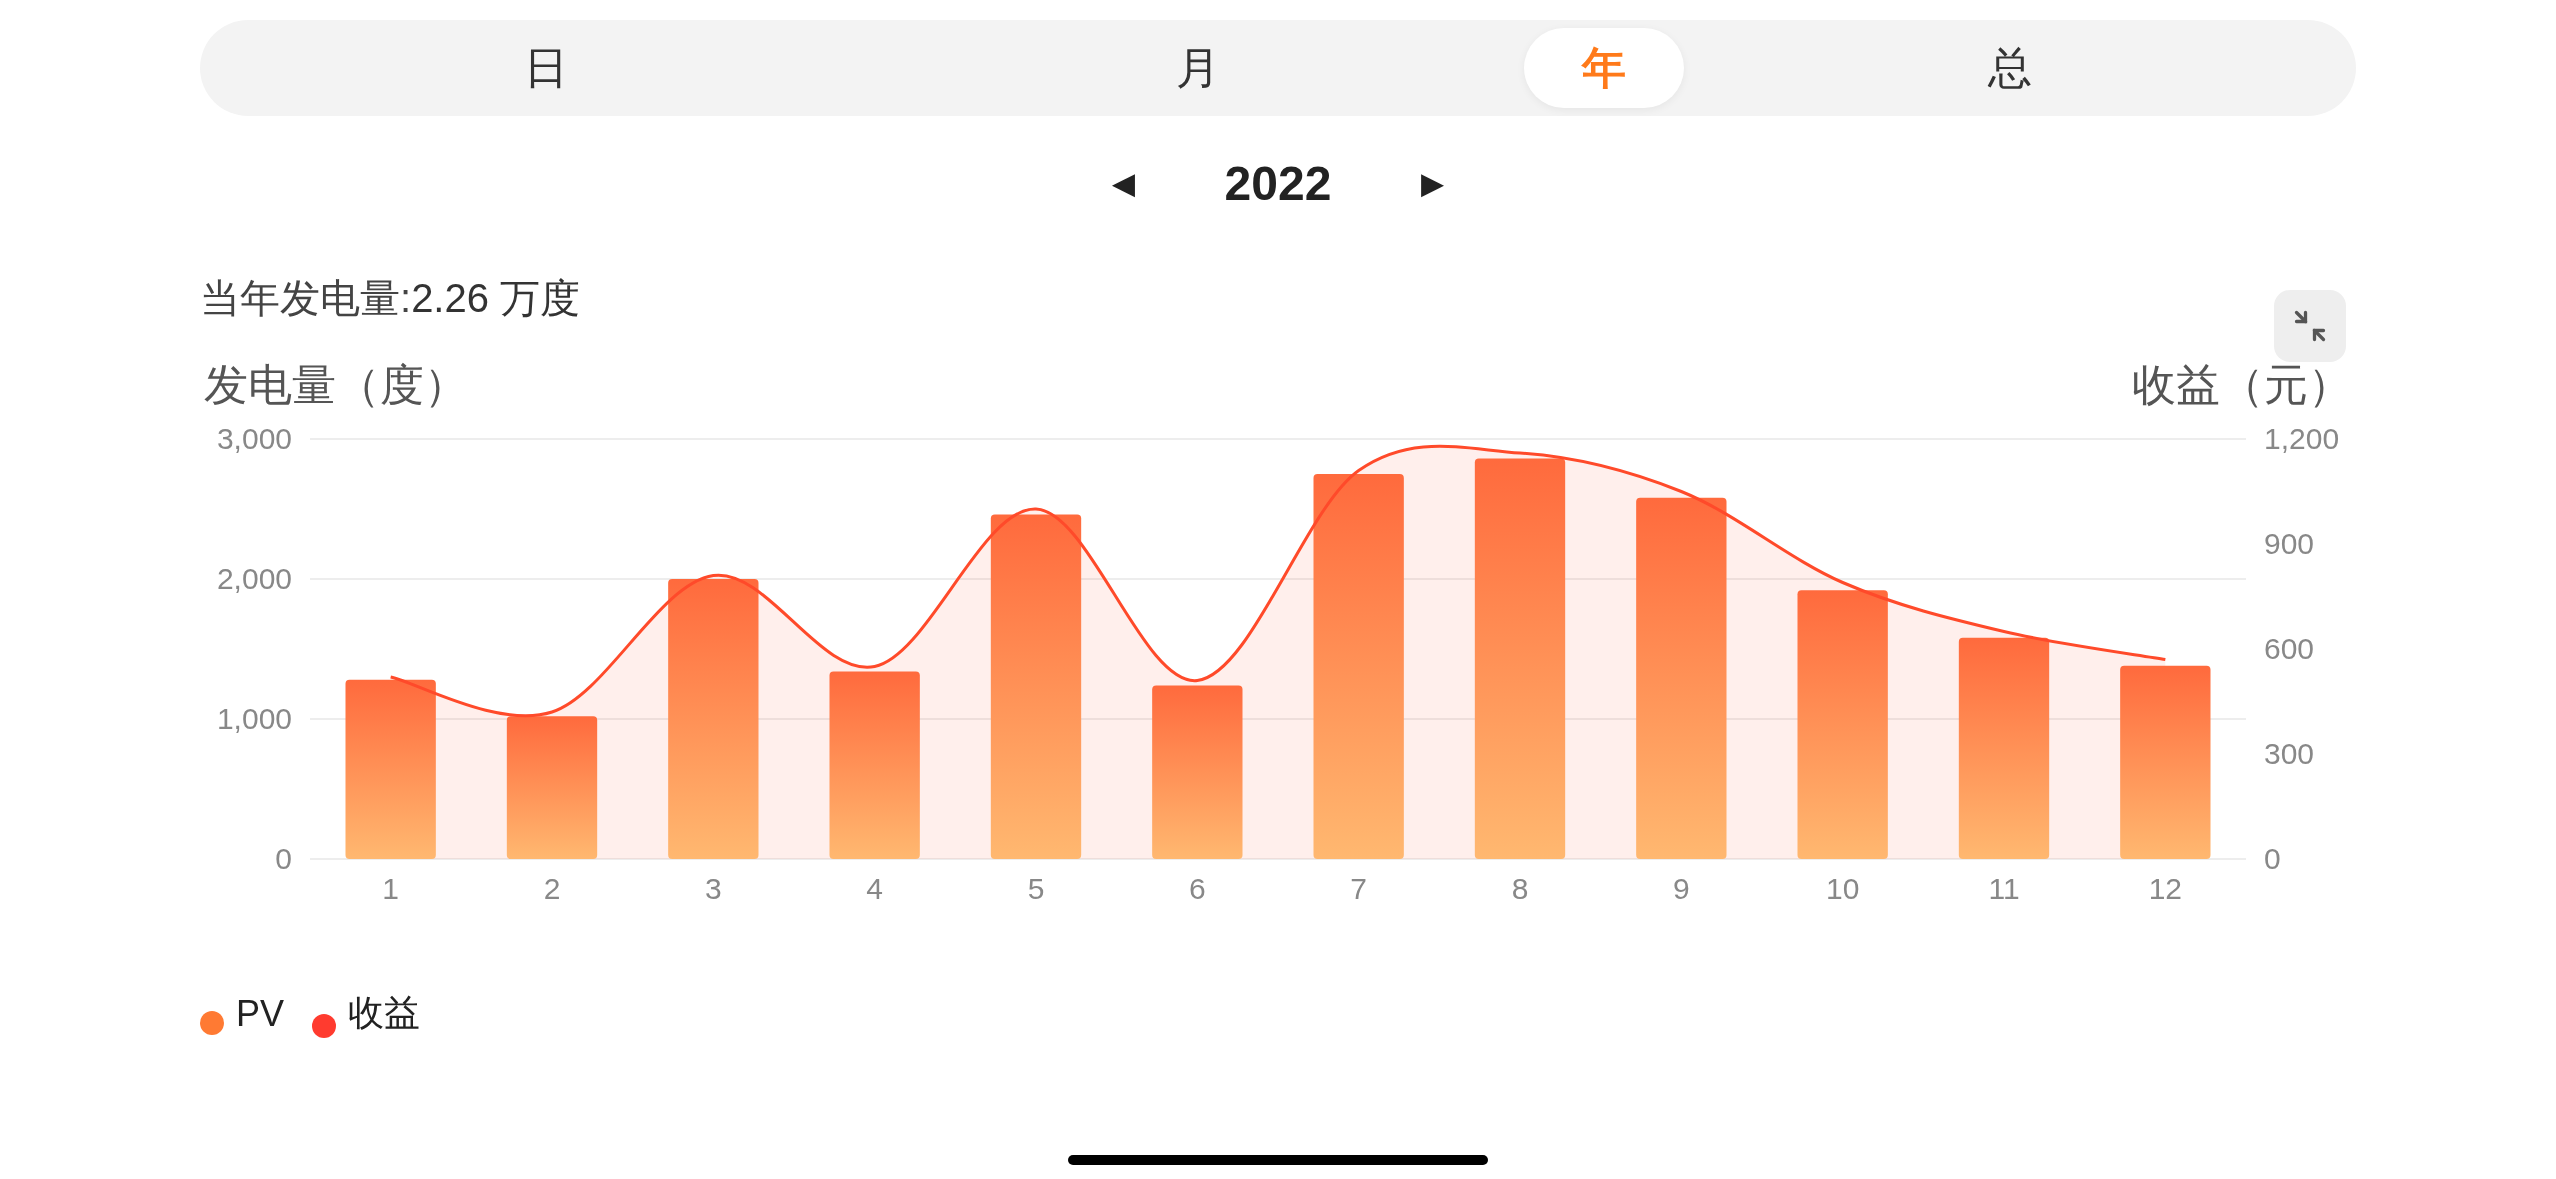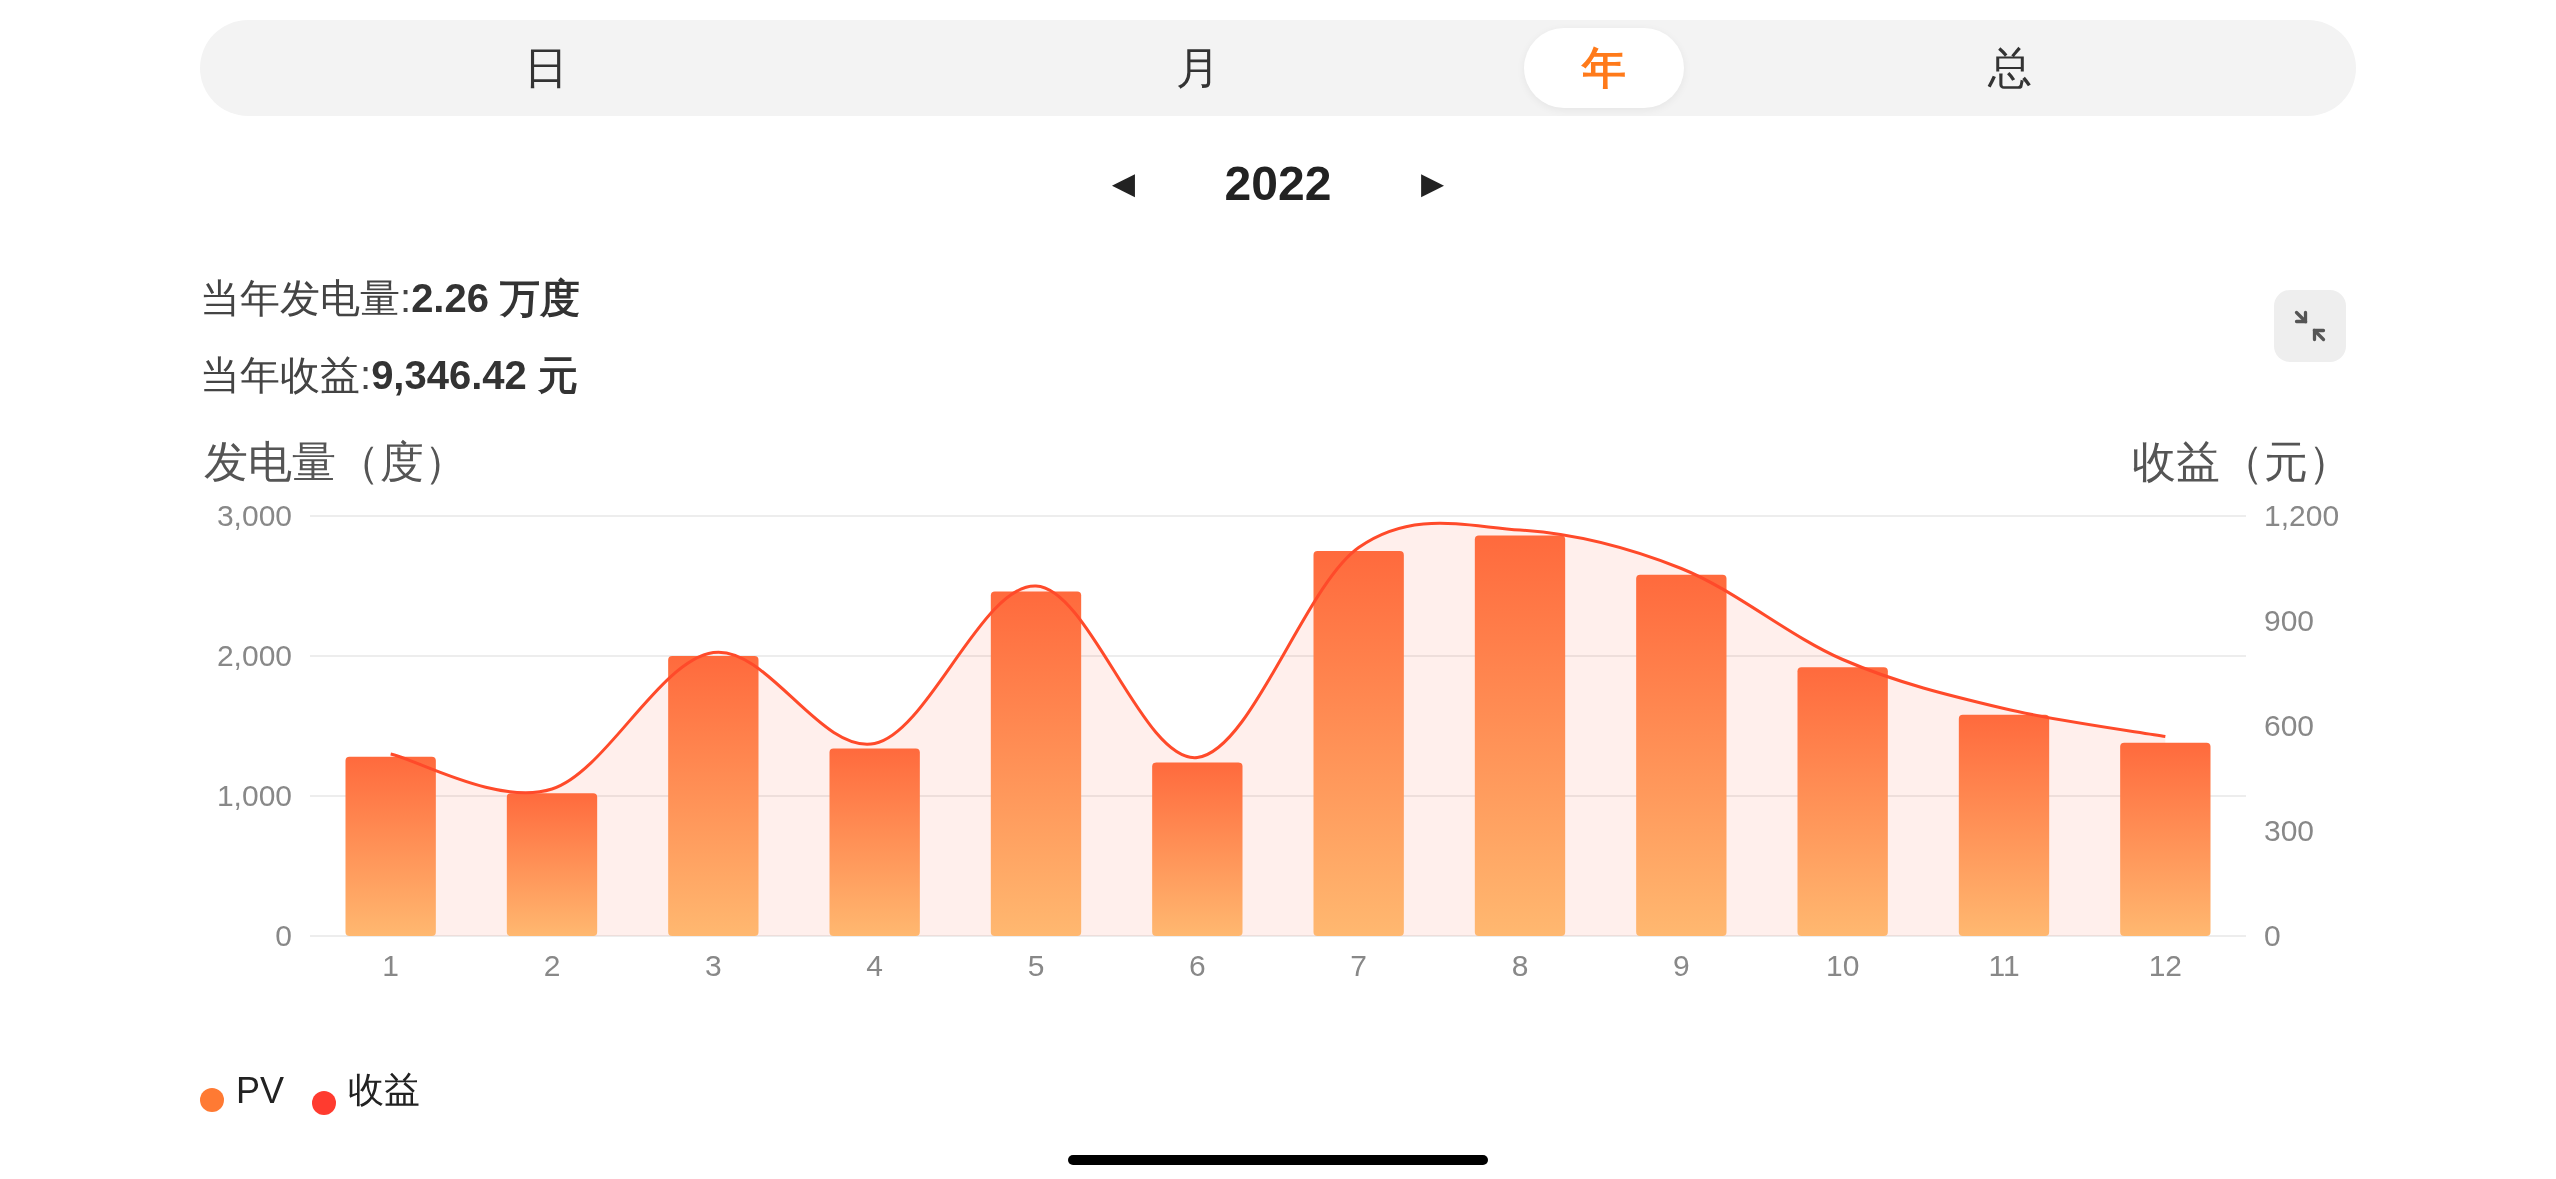--- a/index.html
+++ b/index.html
@@ -57,21 +57,21 @@
   
   .summary { margin-top: 60px; }
   .sum-row {
     display: flex;
     align-items: baseline;
     font-size: 40px;
     color: #333;
     margin-bottom: 22px;
   }
   .sum-label { color: #444; }
-  .sum-val { font-weight: 700; }
+  .sum-val { font-weight: 400; }
 
   .collapse-btn {
     position: absolute;
     right: 210px;
     top: 290px;
     width: 72px; height: 72px;
     border-radius: 16px;
     background: #eeeeee;
     display: flex;
     align-items: center;
@@ -143,24 +143,20 @@
   <div class="year-row">
     <span class="arrow">◀</span>
     <span>2022</span>
     <span class="arrow">▶</span>
   </div>
 
   <div class="summary">
     <div class="sum-row">
       <span class="sum-label">当年发电量:</span>
       <span class="sum-val">2.26 万度</span>
-    </div>
-    <div class="sum-row">
-      <span class="sum-label">当年收益:</span>
-      <span class="sum-val">9,346.42 元</span>
     </div>
   </div>
 
   <div class="collapse-btn">
     <svg width="36" height="36" viewBox="0 0 24 24" fill="none" stroke="#555" stroke-width="2.2" stroke-linecap="round">
       <path d="M9 3 L9 9 L3 9"></path>
         <path d="M3 3 L9 9"></path>
       <path d="M15 21 L15 15 L21 15"></path>
         <path d="M21 21 L15 15"></path>
     </svg>

